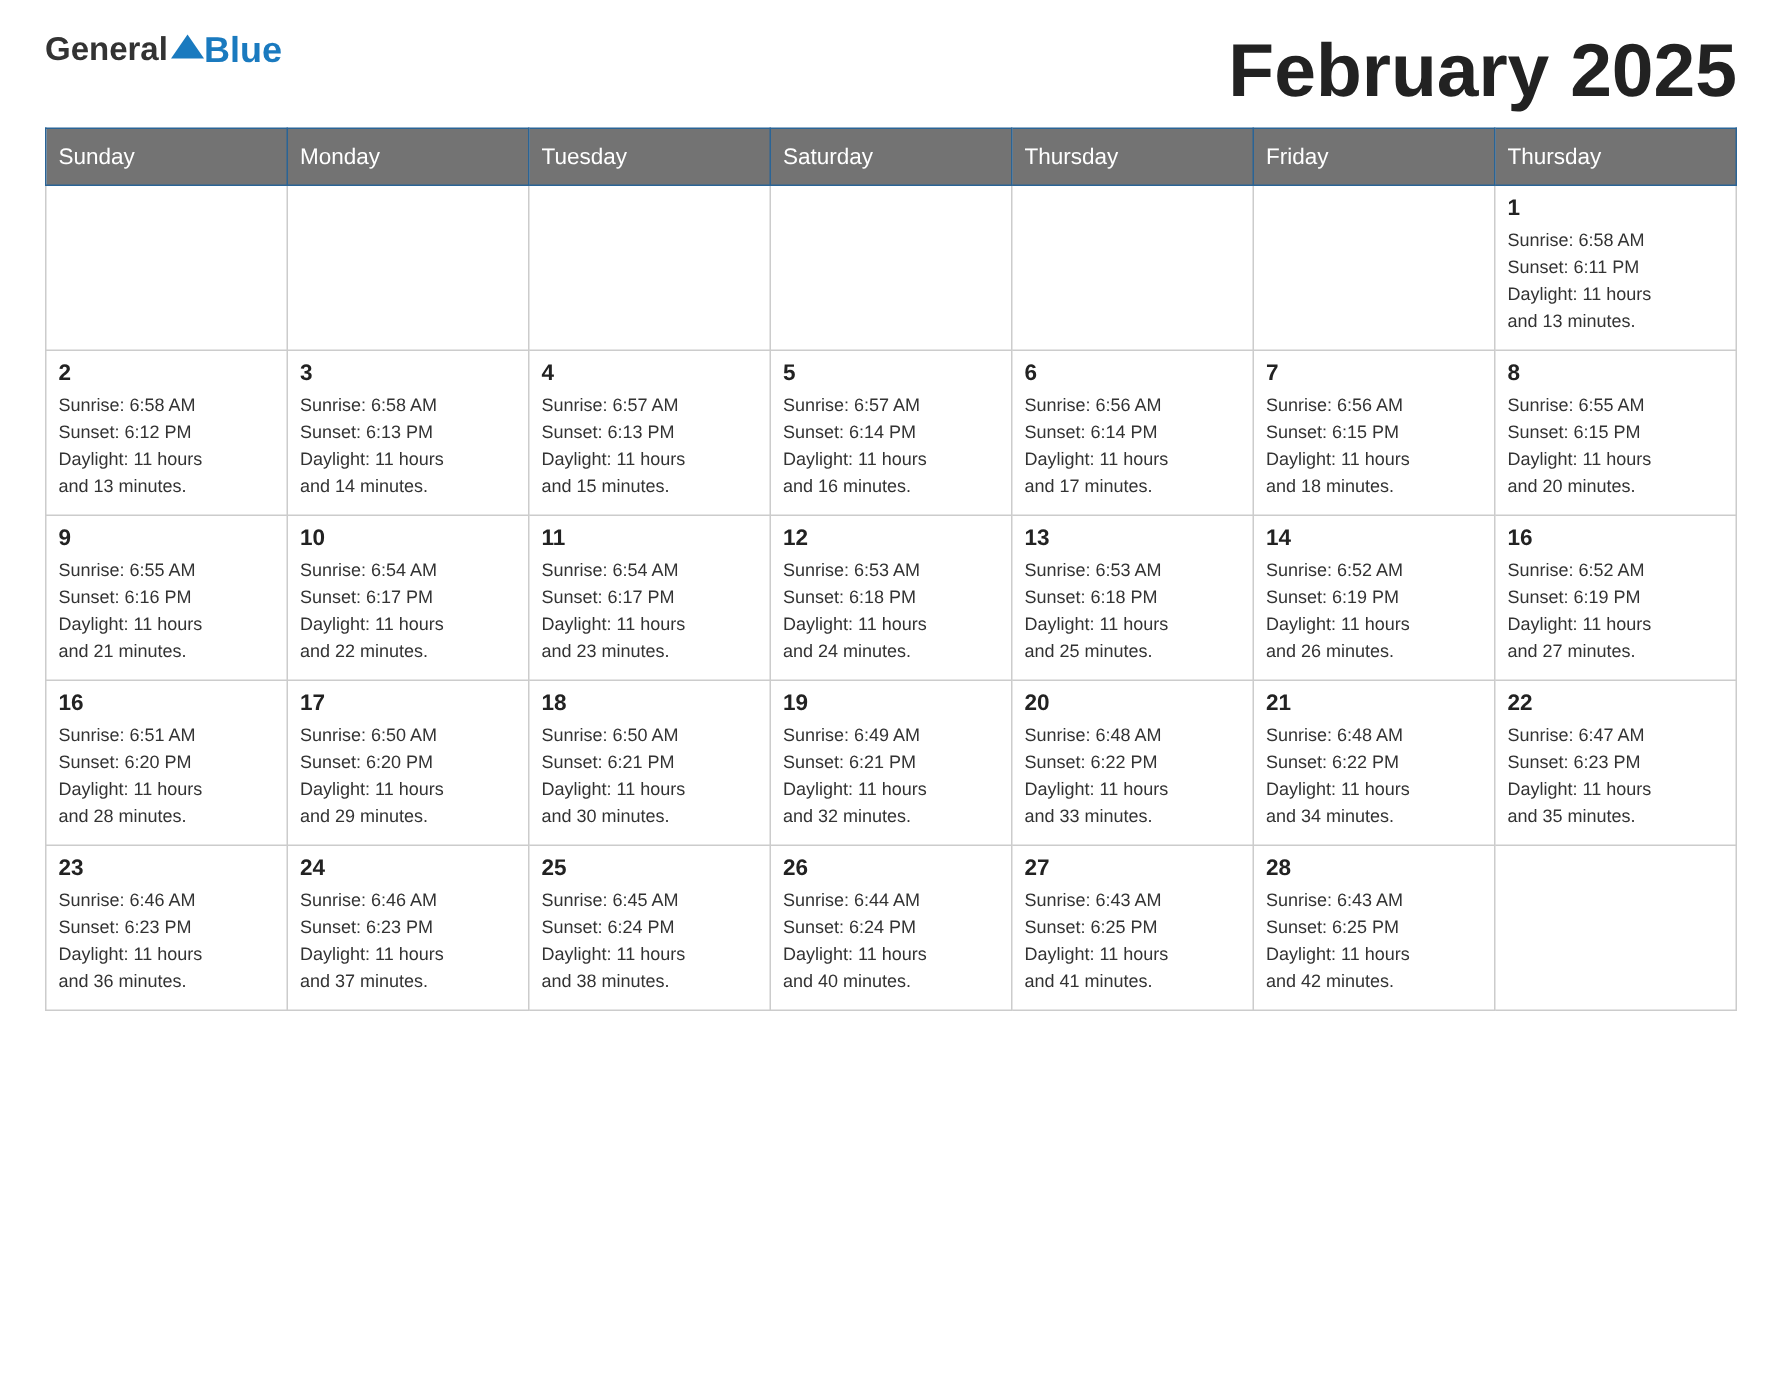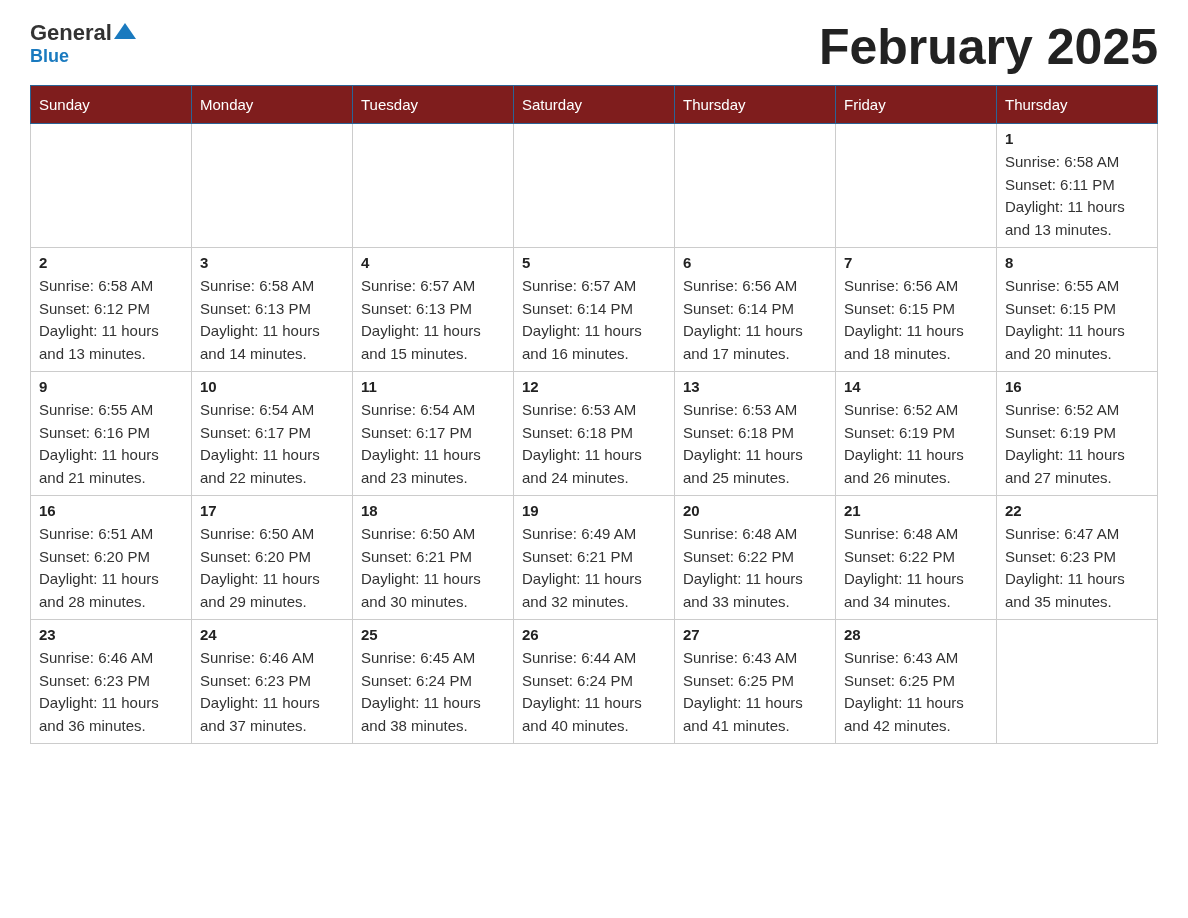--- a/index.html
+++ b/index.html
@@ -15,21 +15,21 @@
       justify-content: space-between;
       align-items: flex-start;
       margin-bottom: 10px;
     }
     .logo-text-general {
       font-size: 22px;
       font-weight: bold;
       color: #333;
     }
     .logo-text-blue {
-      font-size: 18px;
+      font-size: 24px;
       font-weight: bold;
       color: #1a7abf;
     }
     .title-section {
       text-align: right;
     }
     .calendar-title {
       font-size: 50px;
       font-weight: bold;
       color: #222;
@@ -39,21 +39,21 @@
       font-size: 20px;
       color: #444;
       margin-top: 4px;
     }
     .calendar {
       width: 100%;
       border-collapse: collapse;
       margin-top: 10px;
     }
     .calendar th {
-      background-color: #7f1d1d;
+      background-color: #737373;
       color: #fff;
       padding: 10px 8px;
       font-size: 15px;
       font-weight: normal;
       text-align: left;
       border: 1px solid #2a6496;
     }
     .calendar td {
       border: 1px solid #ccc;
       vertical-align: top;
@@ -63,30 +63,29 @@
       height: 110px;
     }
     .day-number {
       font-size: 15px;
       font-weight: bold;
       color: #222;
       display: block;
       margin-bottom: 4px;
     }
     .day-info {
-      font-size: 15px;
+      font-size: 12px;
       color: #333;
       line-height: 1.5;
     }
     .empty-cell {
       background: #fff;
     }
     .logo-wrapper {
       display: flex;
-      flex-direction: column;
       align-items: flex-start;
     }
     .logo-row {
       display: flex;
       align-items: center;
     }
     .logo-arrow {
       display: inline-block;
       margin-left: 2px;
     }

